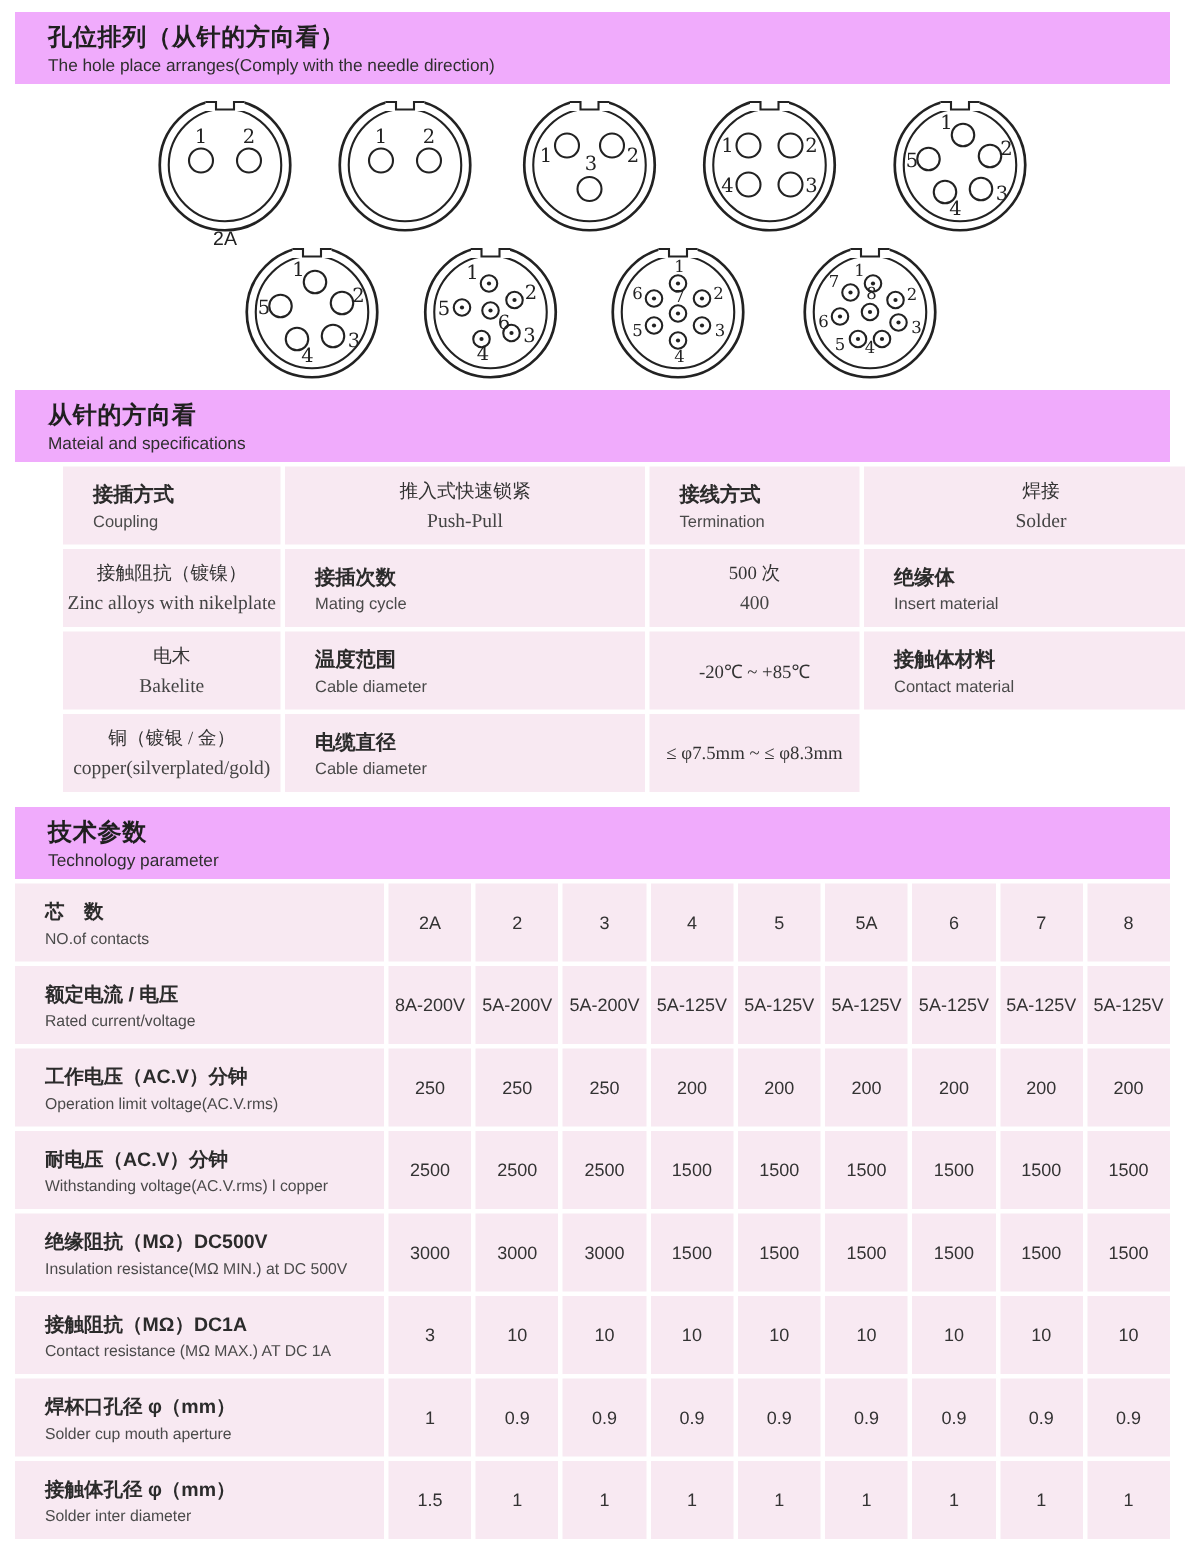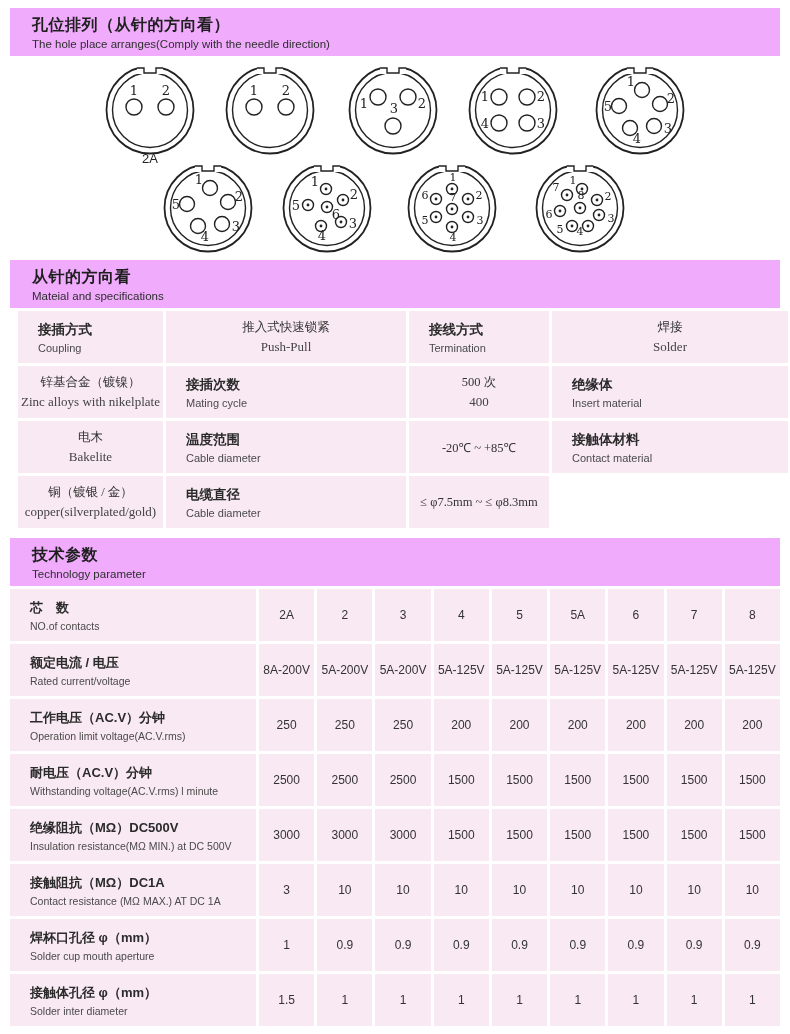--- a/index.html
+++ b/index.html
@@ -15,21 +15,21 @@
   .band .zh { font-size:16px; font-weight:bold; color:#1f1f1f; letter-spacing:0.5px; }
   .band .en { font-size:11.5px; color:#2e2e2e; margin-top:2px; }
 
   
   .diagrams { position:relative; height:204px; }
   .conn { position:absolute; width:104px; height:118px; }
   .conn-caption { position:absolute; top:93px; left:0; width:104px; text-align:center;
                   font-size:13px; color:#222; }
 
   
-  .spec-table { margin:3px 2px 0; display:grid;
+  .spec-table { margin:3px 26px 0; display:grid;
                 grid-template-columns:145px 240px 140px 236px; gap:3px;padding-left:16px; }
   .cell { background:#f8e9f2; display:flex; flex-direction:column; justify-content:center; }
   .spec-table .cell { height:52px; }
   .cell.lab { align-items:flex-start; padding-left:20px; }
   .cell.val { align-items:center; text-align:center;font-family:Liberation Serif, serif; }
   .lab .zh { font-size:13.5px; font-weight:bold; color:#2b2b2b; }
   .lab .en { font-size:11px; color:#4a4a4a; margin-top:3px; }
   .val .zh { font-size:12.5px; color:#333; }
   .val .en { font-size:13px; color:#444; margin-top:3px; }
 
@@ -230,21 +230,21 @@
       </div>
       <div class="cell lab">
         <div class="zh">接线方式</div>
         <div class="en">Termination</div>
       </div>
       <div class="cell val">
         <div class="zh">焊接</div>
         <div class="en">Solder</div>
       </div>
       <div class="cell val">
-        <div class="zh">锌基合金（镀镍）</div>
+        <div class="zh">接触阻抗（镀镍）</div>
         <div class="en">Zinc alloys with nikelplate</div>
       </div>
       <div class="cell lab">
         <div class="zh">接插次数</div>
         <div class="en">Mating cycle</div>
       </div>
       <div class="cell val">
         <div class="zh">500 次</div>
         <div class="en">400</div>
       </div>
@@ -320,21 +320,21 @@
       <div class="cell vcell">250</div>
       <div class="cell vcell">250</div>
       <div class="cell vcell">200</div>
       <div class="cell vcell">200</div>
       <div class="cell vcell">200</div>
       <div class="cell vcell">200</div>
       <div class="cell vcell">200</div>
       <div class="cell vcell">200</div>
       <div class="cell lab">
         <div class="zh">耐电压（AC.V）分钟</div>
-        <div class="en">Withstanding voltage(AC.V.rms) l minute</div>
+        <div class="en">Withstanding voltage(AC.V.rms) l copper</div>
       </div>
       <div class="cell vcell">2500</div>
       <div class="cell vcell">2500</div>
       <div class="cell vcell">2500</div>
       <div class="cell vcell">1500</div>
       <div class="cell vcell">1500</div>
       <div class="cell vcell">1500</div>
       <div class="cell vcell">1500</div>
       <div class="cell vcell">1500</div>
       <div class="cell vcell">1500</div>

